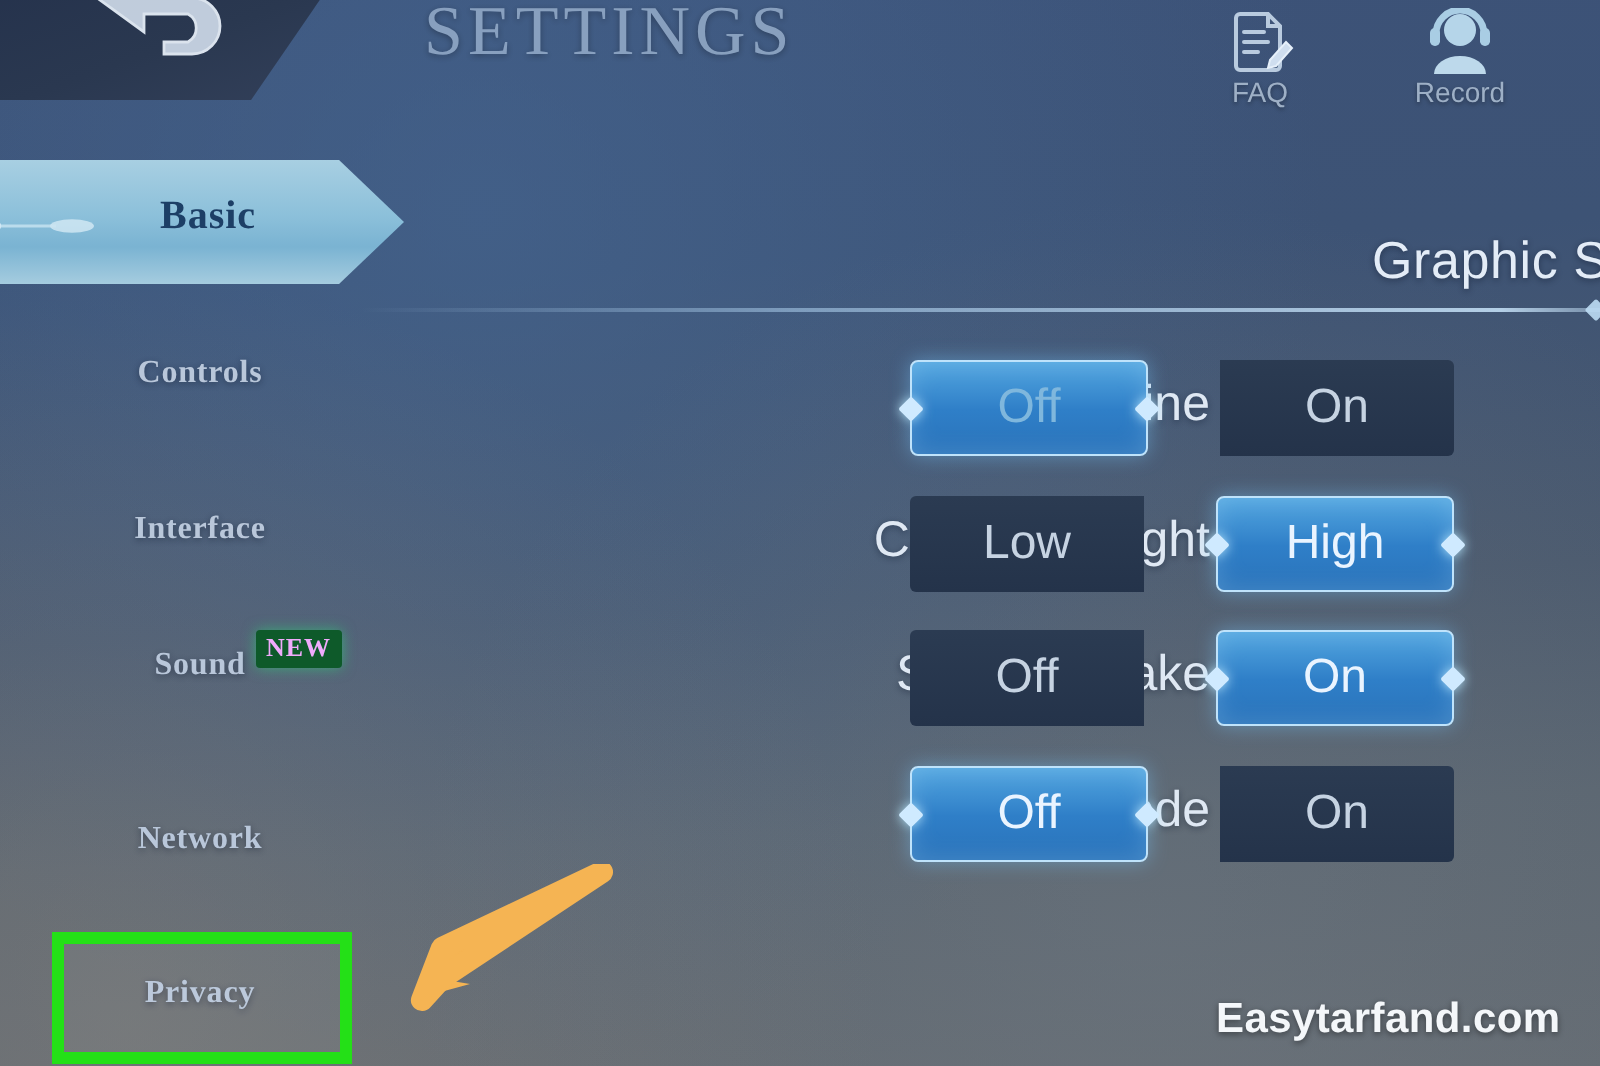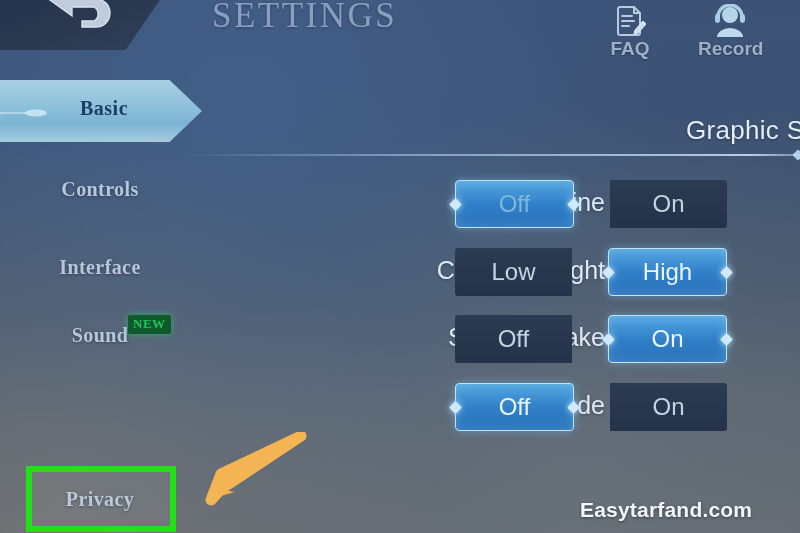--- a/index.html
+++ b/index.html
@@ -30,23 +30,22 @@
     position:absolute;left:212px;top:-4px;
     font-family:"Liberation Serif",serif;
     font-size:35px;letter-spacing:2.5px;font-weight:400;
     color:#8fa6c4;text-shadow:0 1px 3px rgba(0,0,0,.30);
     opacity:.92;
   }
   .hdr-icons{position:absolute;right:38px;top:2px;display:flex;gap:36px;}
   .hdr-btn{width:64px;text-align:center;}
   .hdr-btn .glyph{height:38px;display:flex;align-items:center;justify-content:center;}
   .hdr-btn .cap{
-    font-size:19px;color:#9eb0c6;margin-top:-2px;display:block;
+    font-size:14px;color:#9eb0c6;margin-top:-2px;display:block;
     text-shadow:0 1px 2px rgba(0,0,0,.35);
-    font-weight:bold;
   }
 
   
   .basic-tab{
     position:absolute;left:-30px;top:80px;width:232px;height:62px;
     background:linear-gradient(180deg,#a8cfe2 0%,#8cc0da 45%,#7ab3d2 70%,#a5ccdf 100%);
     clip-path:polygon(0 0,86% 0,100% 50%,86% 100%,0 100%);
     box-shadow:0 0 14px rgba(160,220,255,.35);
   }
   .basic-tab .deco{
@@ -55,26 +54,26 @@
   .basic-tab .lbl{
     position:absolute;left:110px;top:17px;
     font-family:"Liberation Serif",serif;font-weight:700;
     font-size:20px;color:#1d3f66;letter-spacing:.5px;
   }
 
   
   .side-item{
     position:absolute;left:0;width:200px;text-align:center;
     font-family:"Liberation Serif",serif;font-weight:700;
-    font-size:20px;color:#b9c7da;letter-spacing:.4px;
+    font-size:16px;color:#b9c7da;letter-spacing:.4px;
     text-shadow:0 1px 3px rgba(15,25,45,.45);
   }
   .badge-new{
     position:absolute;left:128px;top:315px;
-    background:#0e5a2a;color:#22c55e;
+    background:#0e5a2a;color:#f0abfc;
     font-family:"Liberation Serif",serif;font-weight:700;
     font-size:13px;letter-spacing:.5px;padding:1px 5px 2px;
     border-radius:2px;
     box-shadow:0 0 7px rgba(40,220,120,.55);
   }
   .privacy-box{
     position:absolute;left:26px;top:466px;width:150px;height:66px;
     border:6px solid #24e017;box-sizing:border-box;
     background:rgba(255,255,255,.045);
   }
@@ -134,21 +133,21 @@
     box-shadow:0 0 6px rgba(190,235,255,.9);
   }
   .seg .opt.sel .dia.l{left:-5px;}
   .seg .opt.sel .dia.r{right:-5px;}
   .seg .opt.off.first{border-radius:3px 0 0 3px;}
   .seg .opt.off.last{border-radius:0 3px 3px 0;}
 
   
   .arrow-ann{position:absolute;left:175px;top:432px;width:140px;height:90px;}
   .watermark{
-    position:absolute;left:580px;top:498px;
+    position:absolute;left:608px;top:498px;
     font-size:21px;font-weight:700;color:#f4f7fa;letter-spacing:.2px;
     text-shadow:0 1px 3px rgba(0,0,0,.45);
   }
 </style>
 </head>
 <body>
 
 <div id="screen">
 
   <div class="back-panel">
@@ -197,20 +196,23 @@
   <div class="side-item" style="top:178px">
     <span>Controls</span>
   </div>
   <div class="side-item" style="top:256px">
     <span>Interface</span>
   </div>
   <div class="side-item" style="top:324px">
     <span>Sound</span>
   </div>
   <div class="badge-new">NEW</div>
+  <div class="side-item" style="top:411px">
+    <span>Network</span>
+  </div>
   <div class="side-item" style="top:488px">
     <span>Privacy</span>
   </div>
   <div class="privacy-box"></div>
 
   <div class="section-title">Graphic S</div>
   <div class="divider">
       <span class="node"></span>
     </div>
 

